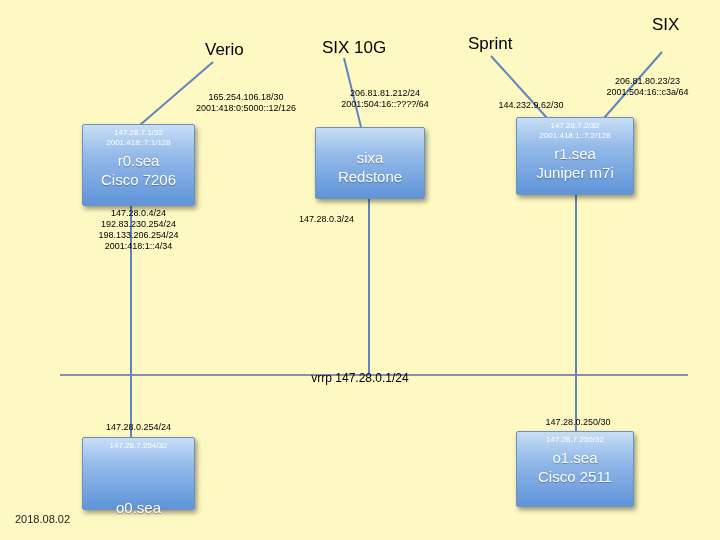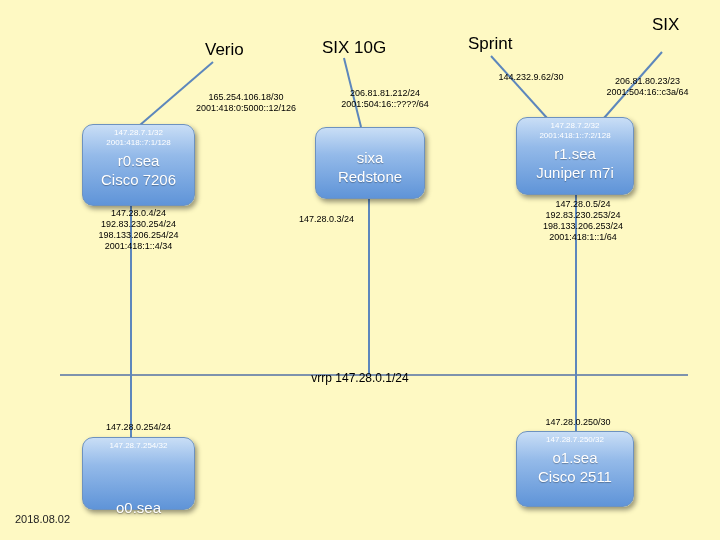--- a/index.html
+++ b/index.html
@@ -5,21 +5,21 @@
   *{box-sizing:border-box;}
   html,body{margin:0;padding:0;background:#ffffff;}
   .canvas{position:relative;width:720px;height:540px;background:#fef9c3;
           font-family:"Liberation Sans","DejaVu Sans",sans-serif;overflow:hidden;}
   .svg-layer{position:absolute;left:0;top:0;}
   .svg-layer line{stroke:#5d87bc;stroke-width:2;}
   .svg-layer line.bus{stroke:#7e93ad;}
   .node{position:absolute;display:flex;flex-direction:column;align-items:center;
         justify-content:flex-start;padding-top:3px;
         background:linear-gradient(180deg,#c9def6 0%,#94bae9 38%,#5f94d8 100%);
-        border:1px solid #6d92bf;border-radius:11px;
+        border:1px solid #6d92bf;border-radius:2px;
         box-shadow:2px 3px 5px rgba(0,0,0,0.40);
         color:#ffffff;text-align:center;}
   .node.center{justify-content:center;padding-top:0;}
   .node .lo{font-size:8px;line-height:10px;}
   .node .name{font-size:15px;line-height:19px;margin-top:3px;text-shadow:0 1px 1px rgba(0,0,0,0.30);}
   .node .model{font-size:15px;line-height:19px;text-shadow:0 1px 1px rgba(0,0,0,0.30);}
   .lbl{position:absolute;color:#000000;}
   .uplink-label{font-size:17px;}
   .ips{font-size:9px;line-height:11px;text-align:center;}
   .ips span{display:block;}
@@ -49,21 +49,21 @@
   <div class="lbl uplink-label" style="left:652px;top:15px;">SIX</div>
 
   <div class="lbl ips" style="left:185px;top:92px;width:122px;">
     <span>165.254.106.18/30</span>
     <span>2001:418:0:5000::12/126</span>
   </div>
   <div class="lbl ips" style="left:335px;top:88px;width:100px;">
     <span>206.81.81.212/24</span>
     <span>2001:504:16::????/64</span>
   </div>
-  <div class="lbl ips" style="left:491px;top:72px;width:80px;">
+  <div class="lbl ips" style="left:491px;top:100px;width:80px;">
     <span>144.232.9.62/30</span>
   </div>
   <div class="lbl ips" style="left:595px;top:76px;width:105px;">
     <span>206.81.80.23/23</span>
     <span>2001:504:16::c3a/64</span>
   </div>
 
   <div class="node" style="left:82px;top:124px;width:113px;height:82px;">
     <span class="lo">147.28.7.1/32</span>
     <span class="lo">2001:418::7:1/128</span>
@@ -87,26 +87,20 @@
     <span>147.28.0.4/24</span>
     <span>192.83.230.254/24</span>
     <span>198.133.206.254/24</span>
     <span>2001:418:1::4/34</span>
   </div>
 
   <div class="lbl ips left" style="left:299px;top:214px;">
     <span>147.28.0.3/24</span>
   </div>
 
-  <div class="lbl ips" style="left:527px;top:199px;width:112px;">
-    <span>147.28.0.5/24</span>
-    <span>192.83.230.253/24</span>
-    <span>198.133.206.253/24</span>
-    <span>2001:418:1::1/64</span>
-  </div>
 
   <div class="lbl vrrp" style="left:280px;top:371px;width:160px;">vrrp 147.28.0.1/24</div>
 
   <div class="lbl ips" style="left:82px;top:422px;width:113px;">
     <span>147.28.0.254/24</span>
   </div>
   <div class="node" style="left:82px;top:437px;width:113px;height:73px;gap:44px;">
     <span class="lo">147.28.7.254/32</span>
     <span class="name">o0.sea</span>
     <span class="model">Cisco 2511</span>

